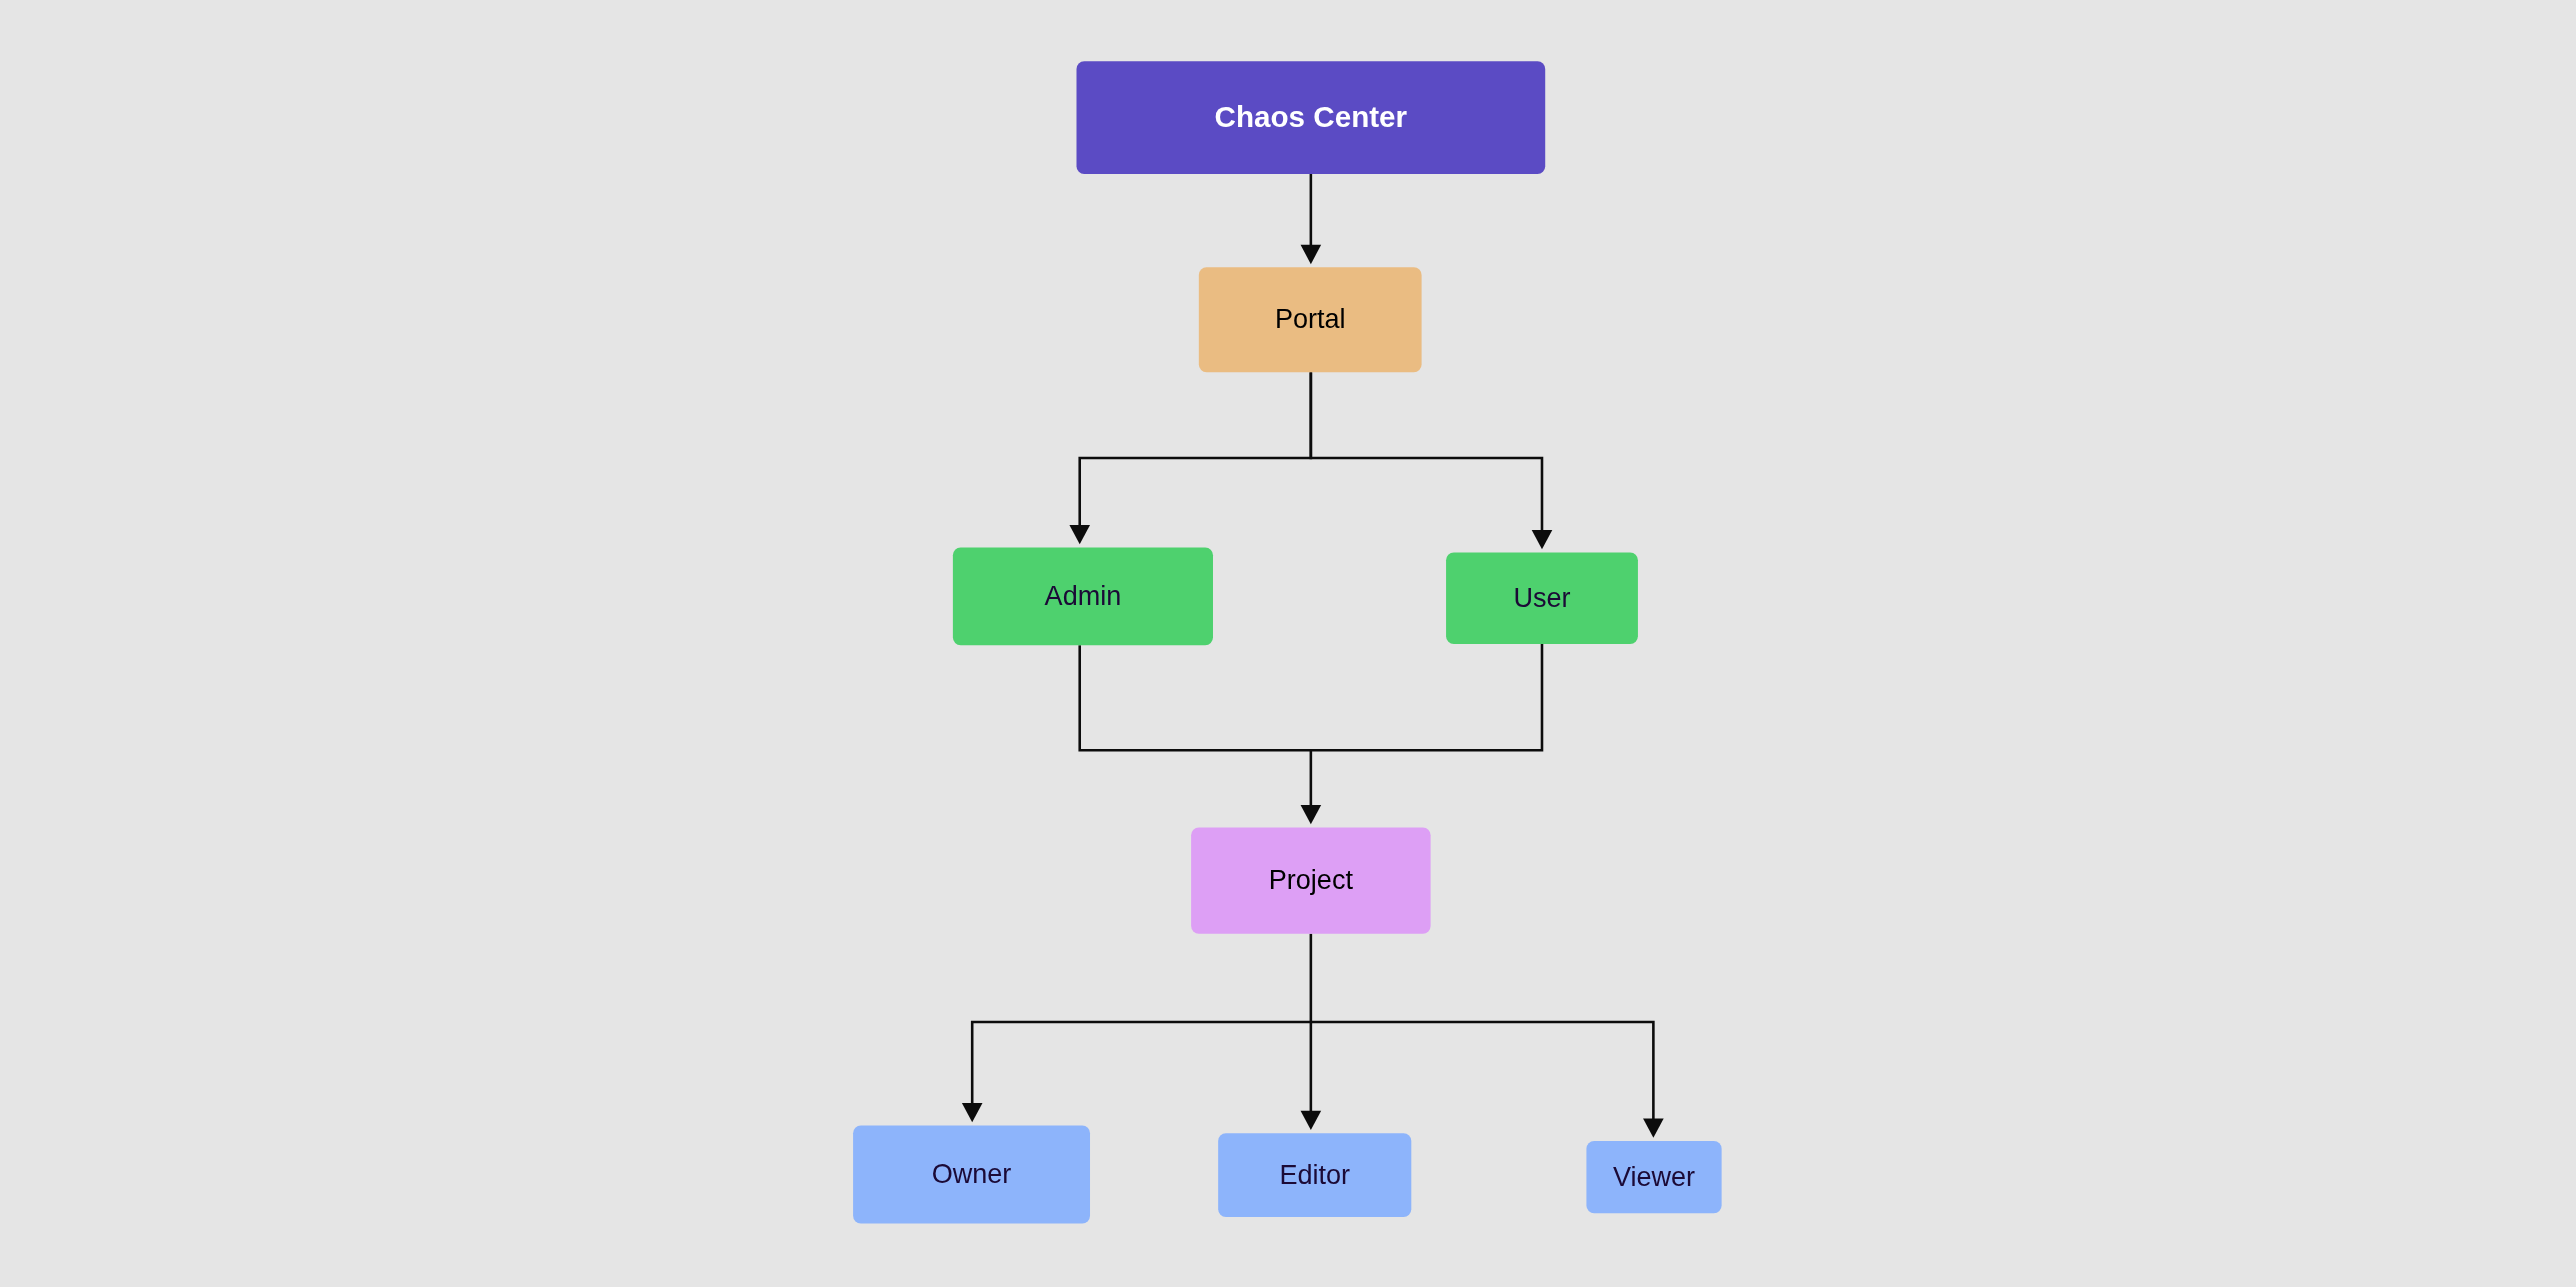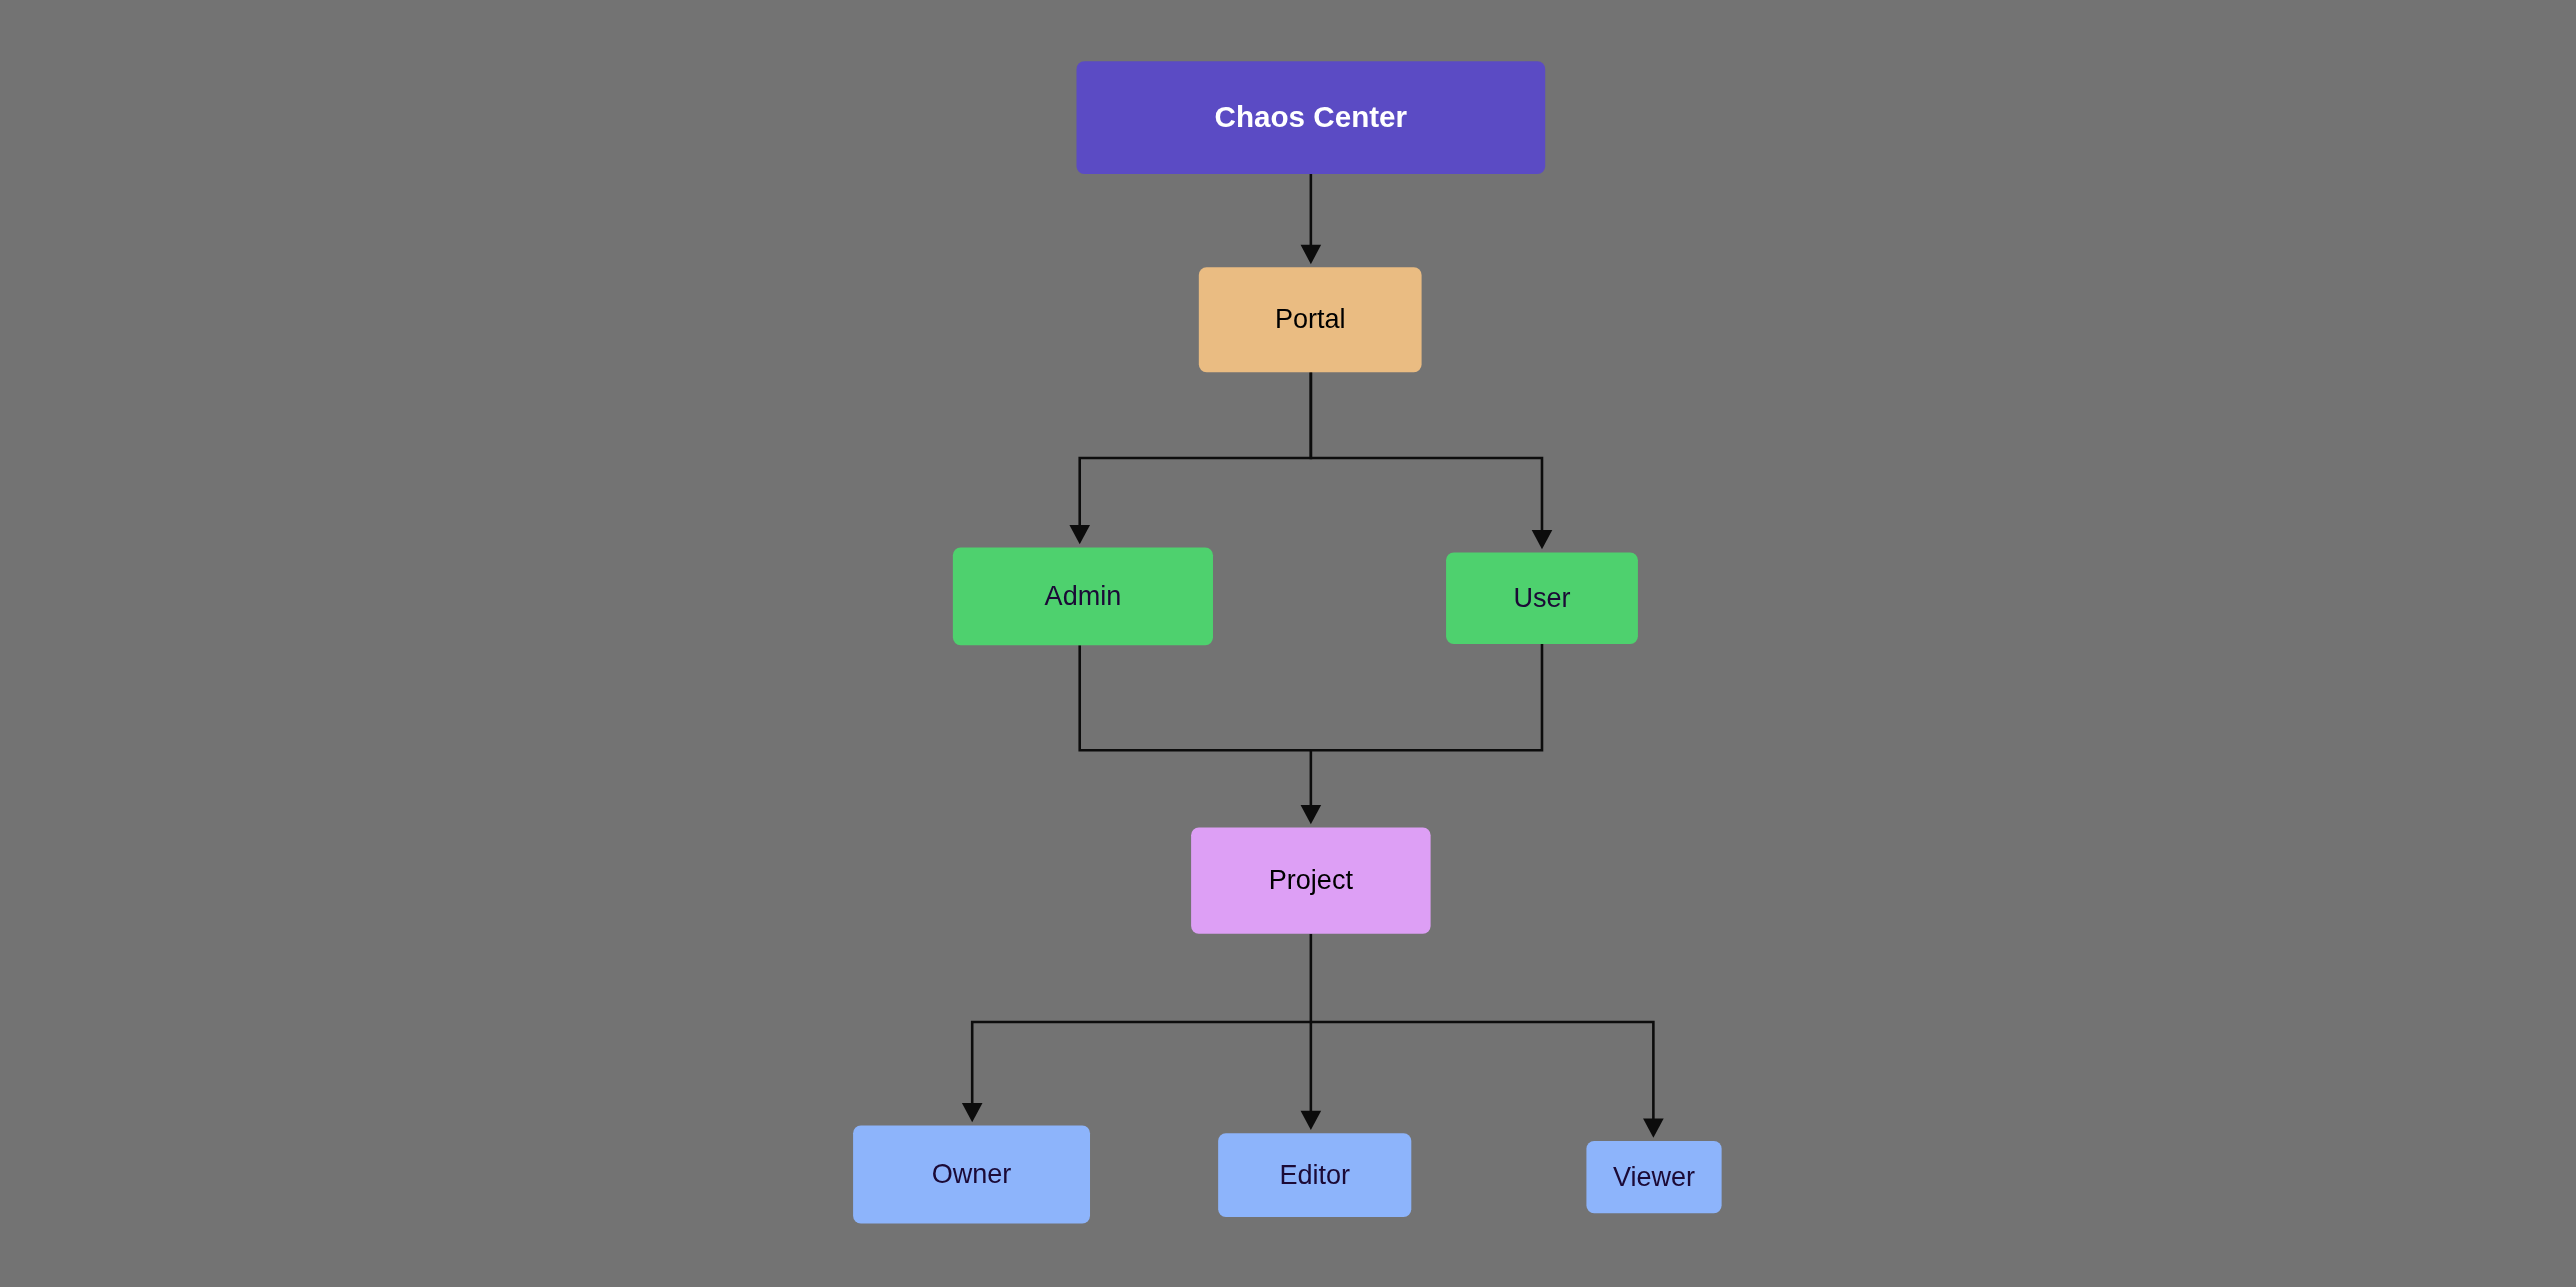--- a/index.html
+++ b/index.html
@@ -43,21 +43,21 @@
     stroke-linejoin: miter;
   }
   .arrow-head {
     fill: #0c0c0c;
     stroke: none;
   }
 </style>
 </head>
 <body style="background: rgb(255, 255, 255);">
 
-<div id="diagram-root" style="background: #737373;">
+<div id="diagram-root" style="background: #e5e5e5;">
   <svg class="flow" viewBox="0 0 4001 2000" preserveAspectRatio="xMidYMid meet">
     <g id="edges-layer">
         <g id="edge-chaos-center-portal">
           <path class="edge-path" d="M 2036 270 L 2036 395" stroke="#0c0c0c"></path>
           <polygon class="arrow-head" fill="#0c0c0c" points="2020,380 2052,380 2036,410"></polygon>
         </g>
         <g id="edge-portal-admin">
           <path class="edge-path" d="M 2036 578 L 2036 711 L 1677 711 L 1677 830" stroke="#0c0c0c"></path>
           <polygon class="arrow-head" fill="#0c0c0c" points="1661,815 1693,815 1677,845"></polygon>
         </g>

